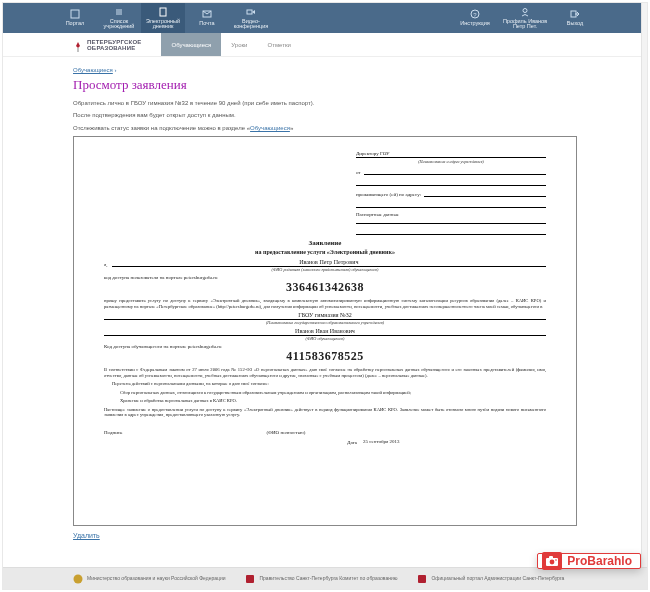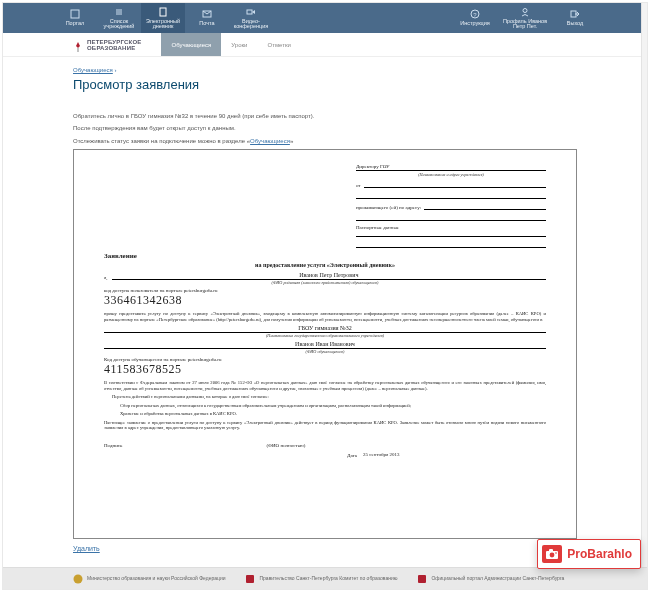--- a/index.html
+++ b/index.html
@@ -67,46 +67,46 @@
   .header-tab.active { background: #8fa0ad; color: #fff; }
   
   .content {
     padding: 10px 70px 10px 70px;
     background: #fff;
     height: calc(100% - 30px - 24px - 22px);
     overflow: hidden;
   }
   .crumb { font-size: 6px; color: #3a73a8; margin-bottom: 4px; }
   .crumb a { color: #3a73a8; text-decoration: underline; }
-  h1.page-title { font-size: 13px; font-weight: normal; color: #0c4a6e; margin-bottom: 20px; }
+  h1.page-title { font-size: 13px; font-weight: normal; color: #a21caf; margin-bottom: 6px; font-family: Liberation Serif, serif; }
   .intro { font-size: 6px; color: #555; line-height: 1.4; margin-bottom: 4px; }
   .intro a { color: #3a73a8; text-decoration: underline; }
   .doc-window {
     border: 1px solid #888;
     background: #fff;
     width: 100%;
     height: 390px;
     overflow: hidden;
     padding: 14px 30px;
     font-family: "Times New Roman", serif;
     font-size: 5px;
     color: #222;
     position: relative;
   }
   .doc-right-block { margin-left: 57%; }
   .labeled-line { margin-bottom: 4px; }
   .labeled-line .ln { border-bottom: 0.6px solid #000; height: 7px; display:flex; align-items:flex-end; justify-content:center; padding-bottom:1px;}
   .labeled-line .cap { font-size: 4.2px; text-align: center; color: #333; margin-top: 1px; font-style: italic;}
   .small-lead { font-size: 5px; }
-  .doc-center-title { font-weight:bold; font-size:7px; }
+  .doc-center-title { text-align:center; font-weight:bold; font-size:7px; }
   .doc-center-sub { text-align:center; font-weight:bold; font-size:6px; margin-top:2px; margin-bottom:4px;}
   .fullline { border-bottom: 0.6px solid #000; height: 8px; display:flex; align-items:flex-end; justify-content:center; padding-bottom:1px; font-size:6px;}
   .fullcap  { font-size: 4.2px; text-align: center; color: #333; font-style: italic; margin-bottom:3px;}
   .para { text-align: justify; font-size: 4.6px; line-height: 1.2; margin:3px 0;}
-  .bignum { font-size: 12px; text-align:left; font-weight: normal; letter-spacing: .5px; }
+  .bignum { font-size: 12px; text-align:center; font-weight: bold; letter-spacing: .5px; }
   .delete-wrap { margin-top: 6px; font-size:7px; }
   .delete-wrap a { color:#3a73a8; text-decoration: underline; }
   .sign-row { display:flex; margin-top:6px; gap:12px; align-items:flex-end;}
   .sign-row .seg { flex:1; }
   .sign-row .short { flex: 0 0 120px; }
   .sign-row .lbl { font-size:5px; }
   .dateline { display:flex; margin-top:4px; gap:6px; align-items:flex-end; margin-left:55%;}
   
   .footer {
     position: absolute;
@@ -123,21 +123,21 @@
   .footer-item .fi-icon { width:10px; height:10px; }
   
   .float-badge {
     position: absolute;
     right: 6px; bottom: 20px;
     background: #fff;
     border: 1px solid #e03a3a;
     border-radius: 2px;
     box-shadow: 0 3px 8px rgba(0,0,0,.2);
     display: flex; align-items:center;
-    height: 30px; padding: 0 8px 0 4px; gap:5px;
+    height: 16px; padding: 0 8px 0 4px; gap:5px;
   }
   .float-badge .badge-icon {
     width: 20px; height: 18px;
     background:#e03a3a;
     border-radius:2px;
     display:flex;align-items:center;justify-content:center;
   }
   .float-badge .badge-text { color:#e03a3a; font-weight:bold; font-size:12px; }
   .rightstrip { position:absolute; top:0; right:0; width:6px; height:100%; background:#f3f3f3; border-left:1px solid #e3e3e3;}
 </style>

